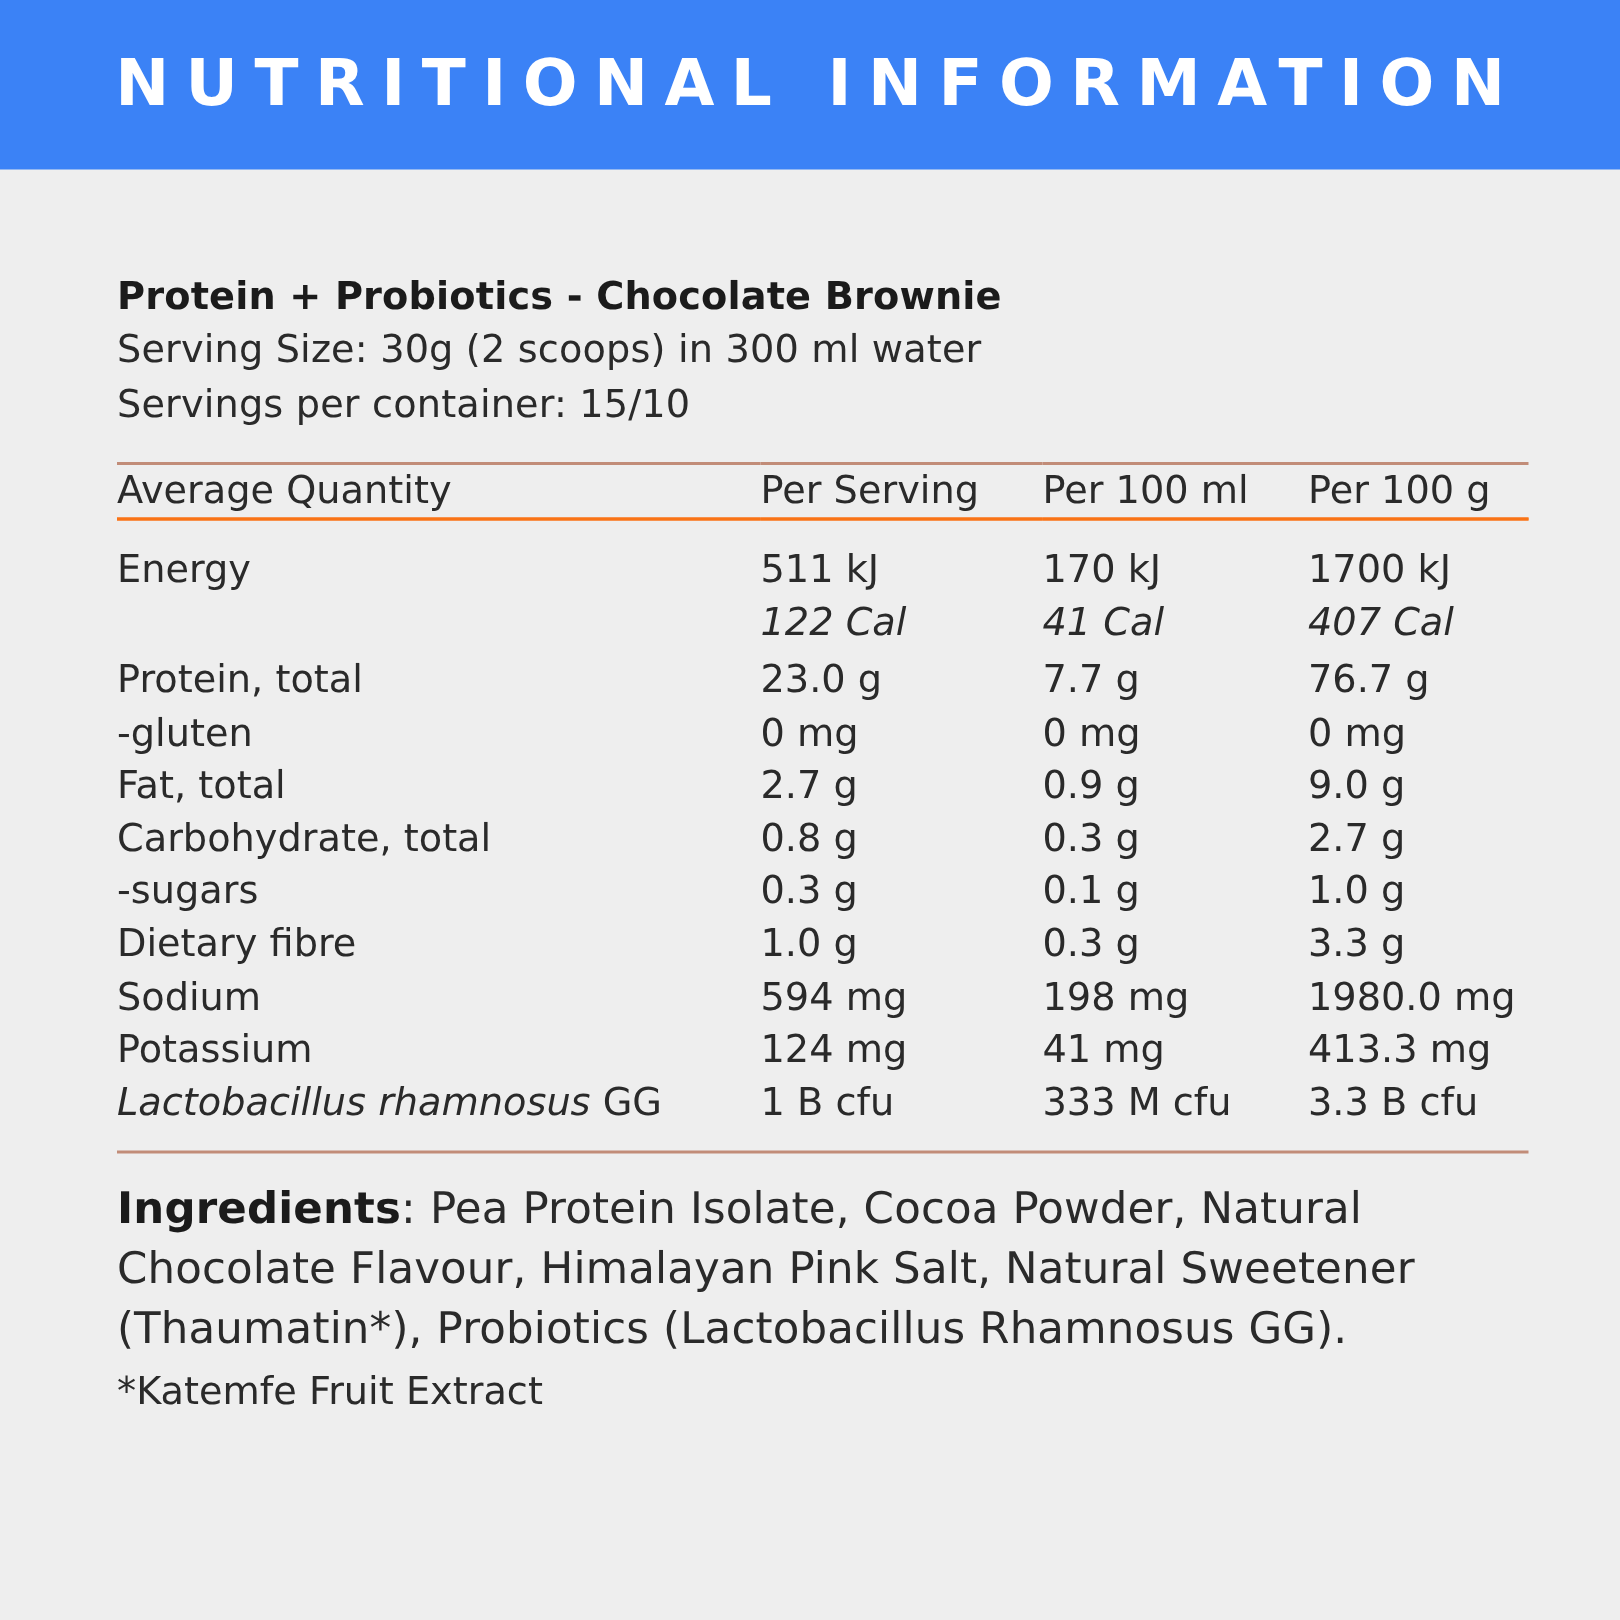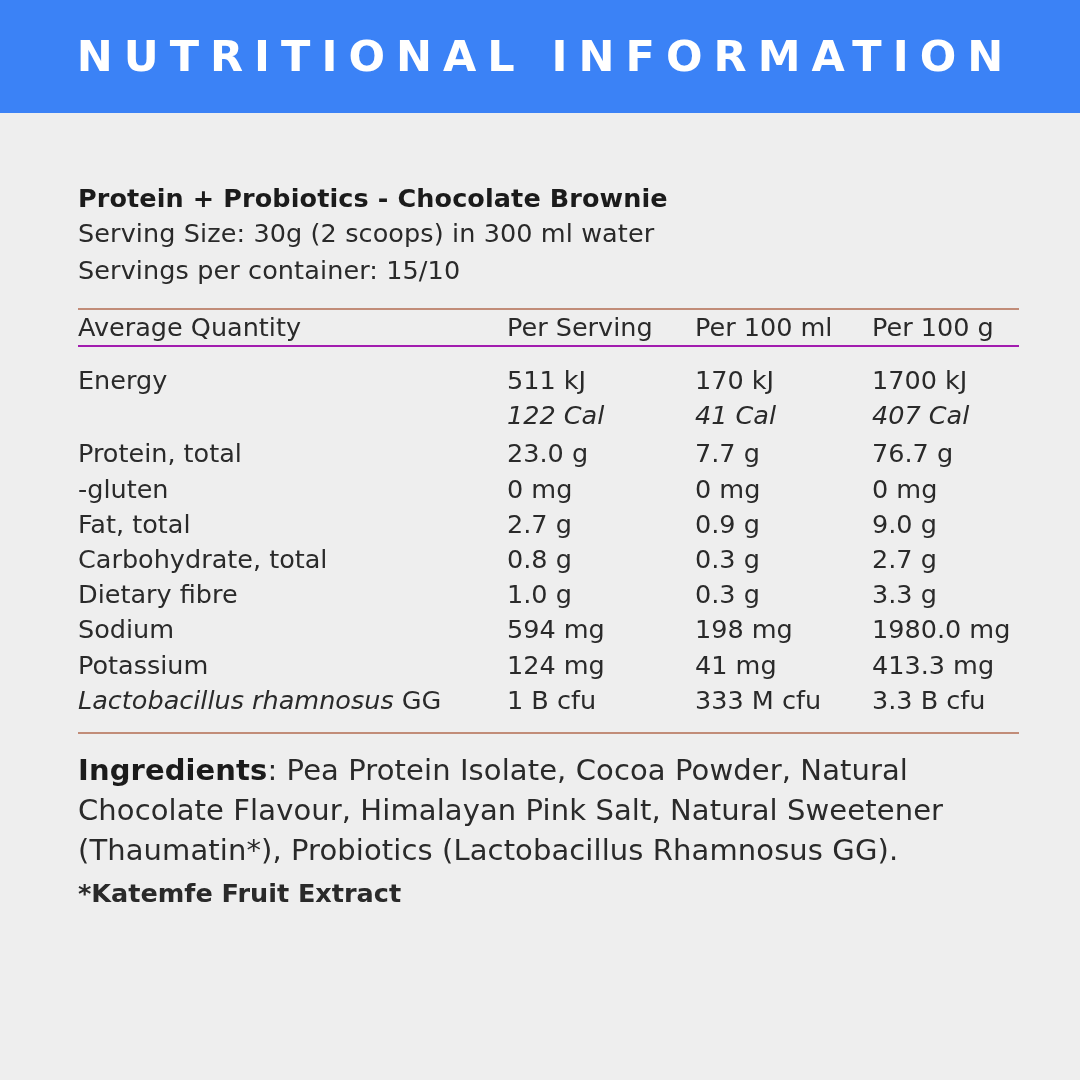--- a/index.html
+++ b/index.html
@@ -77,21 +77,21 @@
   thead th {
     font-weight: 700;
     color: #1b1b1b;
     font-size: 25.5px;
     padding: 10px 0 12px 0;
   }
   .rule-top td, .rule-top th {
     border-top: 2px solid #c18c78;
   }
   .rule-under th {
-    border-bottom: 2px solid #a21caf;
+    border-bottom: 2px solid #f97316;
   }
   tbody tr td {
     padding-top: 4px;
     padding-bottom: 3px;
   }
   tbody tr.first-row td {
     padding-top: 16px;
   }
   tbody tr.subline td {
     padding-top: 0;
@@ -111,21 +111,20 @@
     line-height: 1.38;
     color: #2a2a2a;
     letter-spacing: 0.1px;
   }
   .ingredients b { font-weight: 700; color: #1b1b1b; }
   .footnote {
     margin-top: 6px;
     font-size: 25.5px;
     color: #2a2a2a;
     line-height: 1.38;
-    font-weight: bold;
   }
 </style>
 </head>
 <body>
 
 <div class="page">
 
   <div class="banner">
     <div class="banner-title">NUTRITIONAL INFORMATION</div>
   </div>
@@ -191,20 +190,26 @@
         </tr>
 
 
         <tr>
           <td>Carbohydrate, total</td>
           <td>0.8 g</td>
           <td>0.3 g</td>
           <td>2.7 g</td>
         </tr>
 
+        <tr>
+          <td> -sugars</td>
+          <td>0.3 g</td>
+          <td>0.1 g</td>
+          <td>1.0 g</td>
+        </tr>
 
         <tr>
           <td>Dietary fibre</td>
           <td>1.0 g</td>
           <td>0.3 g</td>
           <td>3.3 g</td>
         </tr>
 
         <tr>
           <td>Sodium</td>

